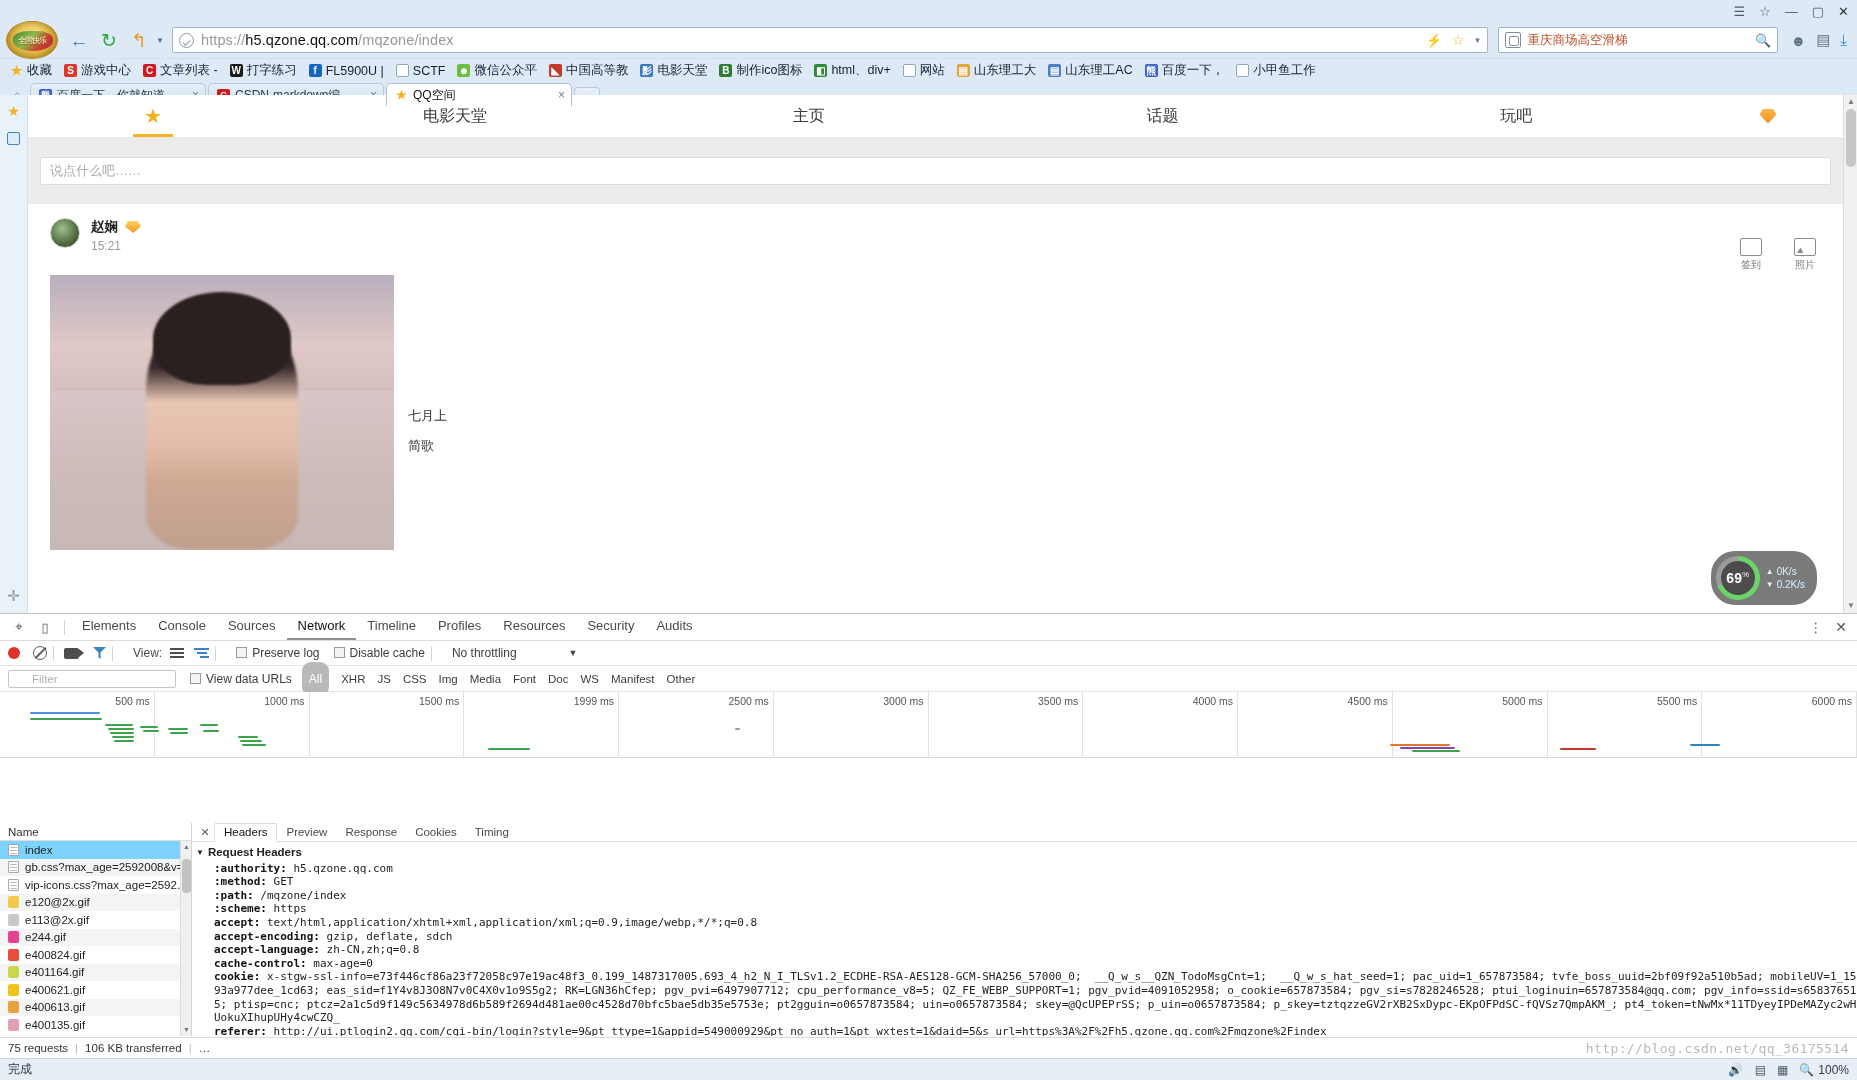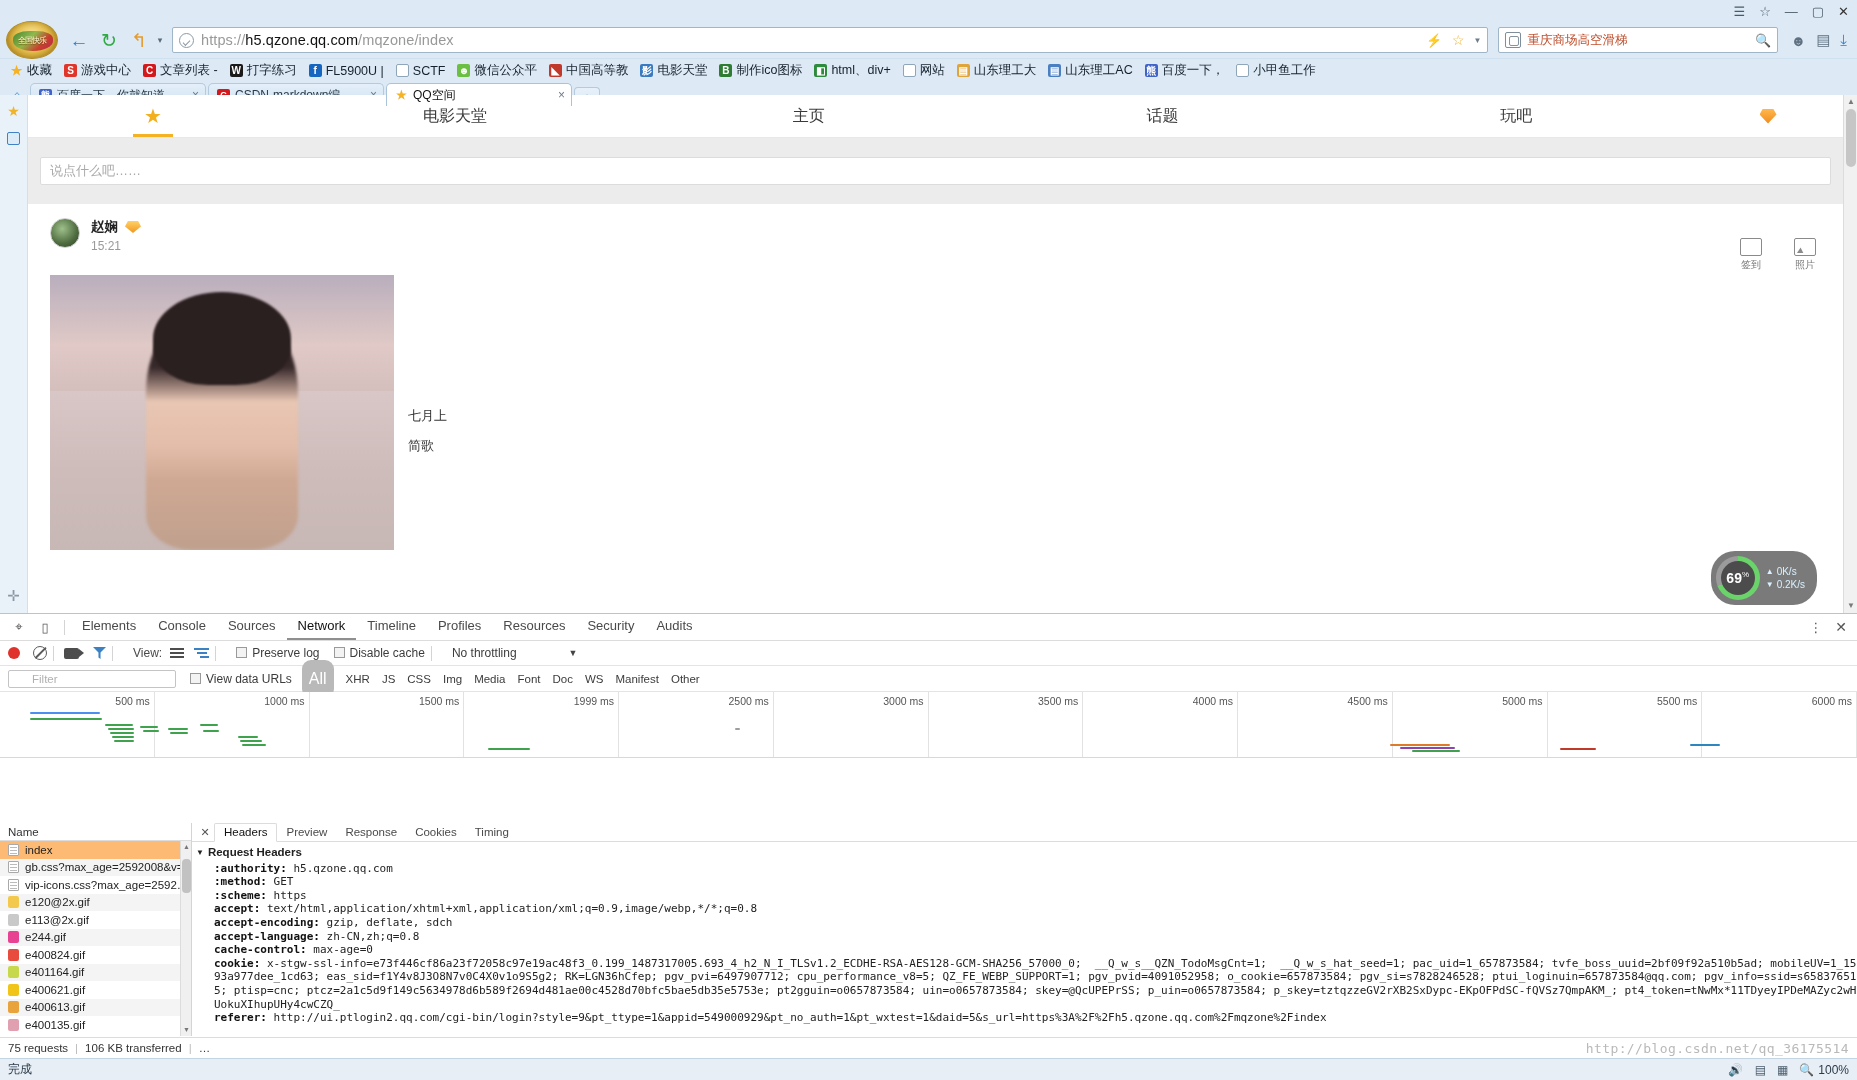--- a/index.html
+++ b/index.html
@@ -229,38 +229,38 @@
   .throttle { margin-left:14px; color:#3c3c3c; cursor:pointer; }
   .throttle-caret { margin-left:52px; font-size:9px; color:#444; }
 
   .dt-filter { height:26px; display:flex; align-items:center; padding:0 8px;
                border-bottom:1px solid #e4e4e4; gap:0; }
   .filter-input { width:168px; height:18px; border:1px solid #c4c4c4; border-radius:2px;
                   background:#fff; display:flex; align-items:center; padding:0 23px;
                   color:#b0b0b0; font-size:11.5px; }
   .f-chk { margin-left:14px; color:#3c3c3c; }
   .f-pill { padding:10px 7px; border-radius:9px; background:#b9b9b9; color:#fff;
-            margin-left:10px; font-size:16px; cursor:pointer; }
+            margin-left:10px; font-size:12px; cursor:pointer; }
   .f-type { margin-left:12px; color:#3c3c3c; font-size:11.5px; cursor:pointer; }
 
   .dt-timeline { height:66px; border-bottom:1px solid #d8d8d8; position:relative;
                  background:#fff; overflow:hidden; }
   .tl-slot { position:absolute; top:0; bottom:0; border-right:1px solid #e2e2e2; }
   .tl-lab { position:absolute; top:3px; right:4px; font-size:10.5px; color:#555; }
   .tl-bar { position:absolute; height:2px; border-radius:1px; }
 
   .dt-body { position:absolute; left:0; right:0; top:209px; bottom:22px; display:flex; }
   .dt-list { width:192px; border-right:1px solid #d4d4d4; display:flex; flex-direction:column; }
   .dl-head { height:18px; border-bottom:1px solid #dcdcdc; display:flex; align-items:center;
              padding-left:8px; font-size:11.5px; color:#333; background:#fff; }
   .dl-rows { flex:1 1 auto; overflow:hidden; position:relative; }
   .dl-row { height:17.5px; display:flex; align-items:center; gap:6px; padding-left:8px;
             font-size:11.5px; color:#222; white-space:nowrap; cursor:pointer; }
   .dl-row:nth-child(even) { background:#f4f4f4; }
-  .dl-row.sel { background:#fdba74; }
+  .dl-row.sel { background:#7dd3fc; }
   .fi { width:11px; height:12px; flex:0 0 auto; border:1px solid #a9a9a9; background:#fff;
         position:relative; border-radius:1px; }
   .fi.doc:after { content:""; position:absolute; left:1px; top:2px; right:1px; height:1px;
         background:#bbb; box-shadow:0 3px 0 #bbb,0 6px 0 #bbb; }
   .fi.img { border:none; border-radius:2px; }
   .dl-scroll { position:absolute; right:0; top:0; width:11px; height:100%; background:#f0f0f0;
                border-left:1px solid #dcdcdc; }
   .dl-scroll .t { position:absolute; left:1px; top:18px; width:9px; height:34px;
                   background:#c2c2c2; border-radius:4px; }
   .dl-scroll .a { position:absolute; left:0; width:11px; height:12px; text-align:center;
@@ -730,20 +730,21 @@
             </div>
         </div>
         <div class="dd-content">
           <div class="dd-sec">
             <span class="tri">▼</span>
             <span>Request Headers</span>
           </div>
           <div id="hdrs">
               <div class="hdr-line"><span class="hdr-key">:authority:</span><span> h5.qzone.qq.com</span></div>
               <div class="hdr-line"><span class="hdr-key">:method:</span><span> GET</span></div>
+              <div class="hdr-line"><span class="hdr-key">:path:</span><span> /mqzone/index</span></div>
               <div class="hdr-line"><span class="hdr-key">:scheme:</span><span> https</span></div>
               <div class="hdr-line"><span class="hdr-key">accept:</span><span> text/html,application/xhtml+xml,application/xml;q=0.9,image/webp,*/*;q=0.8</span></div>
               <div class="hdr-line"><span class="hdr-key">accept-encoding:</span><span> gzip, deflate, sdch</span></div>
               <div class="hdr-line"><span class="hdr-key">accept-language:</span><span> zh-CN,zh;q=0.8</span></div>
               <div class="hdr-line"><span class="hdr-key">cache-control:</span><span> max-age=0</span></div>
               <div class="hdr-line"><span class="hdr-key">cookie:</span><span> x-stgw-ssl-info=e73f446cf86a23f72058c97e19ac48f3_0.199_1487317005.693_4_h2_N_I_TLSv1.2_ECDHE-RSA-AES128-GCM-SHA256_57000_0;  __Q_w_s__QZN_TodoMsgCnt=1;  __Q_w_s_hat_seed=1; pac_uid=1_657873584; tvfe_boss_uuid=2bf09f92a510b5ad; mobileUV=1_1593a977dee_1cd63; eas_sid=f1Y4v8J3O8N7v0C4X0v1o9S5g2; RK=LGN36hCfep; pgv_pvi=6497907712; cpu_performance_v8=5; QZ_FE_WEBP_SUPPORT=1; pgv_pvid=4091052958; o_cookie=657873584; pgv_si=s7828246528; ptui_loginuin=657873584@qq.com; pgv_info=ssid=s658376515; ptisp=cnc; ptcz=2a1c5d9f149c5634978d6b589f2694d481ae00c4528d70bfc5bae5db35e5753e; pt2gguin=o0657873584; uin=o0657873584; skey=@QcUPEPrSS; p_uin=o0657873584; p_skey=tztqzzeGV2rXB2SxDypc-EKpOFPdSC-fQVSz7QmpAKM_; pt4_token=tNwMx*11TDyeyIPDeMAZyc2wHUokuXIhupUHy4cwCZQ_</span></div>
               <div class="hdr-line"><span class="hdr-key">referer:</span><span> http://ui.ptlogin2.qq.com/cgi-bin/login?style=9&amp;pt_ttype=1&amp;appid=549000929&amp;pt_no_auth=1&amp;pt_wxtest=1&amp;daid=5&amp;s_url=https%3A%2F%2Fh5.qzone.qq.com%2Fmqzone%2Findex</span></div>
             </div>
         </div>
       </div>

